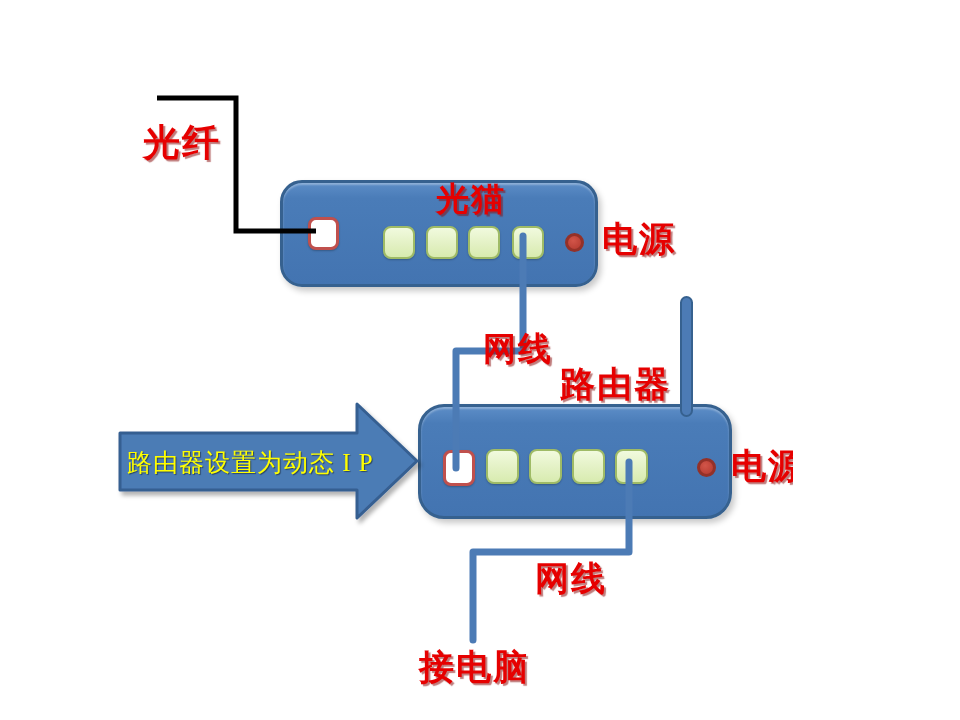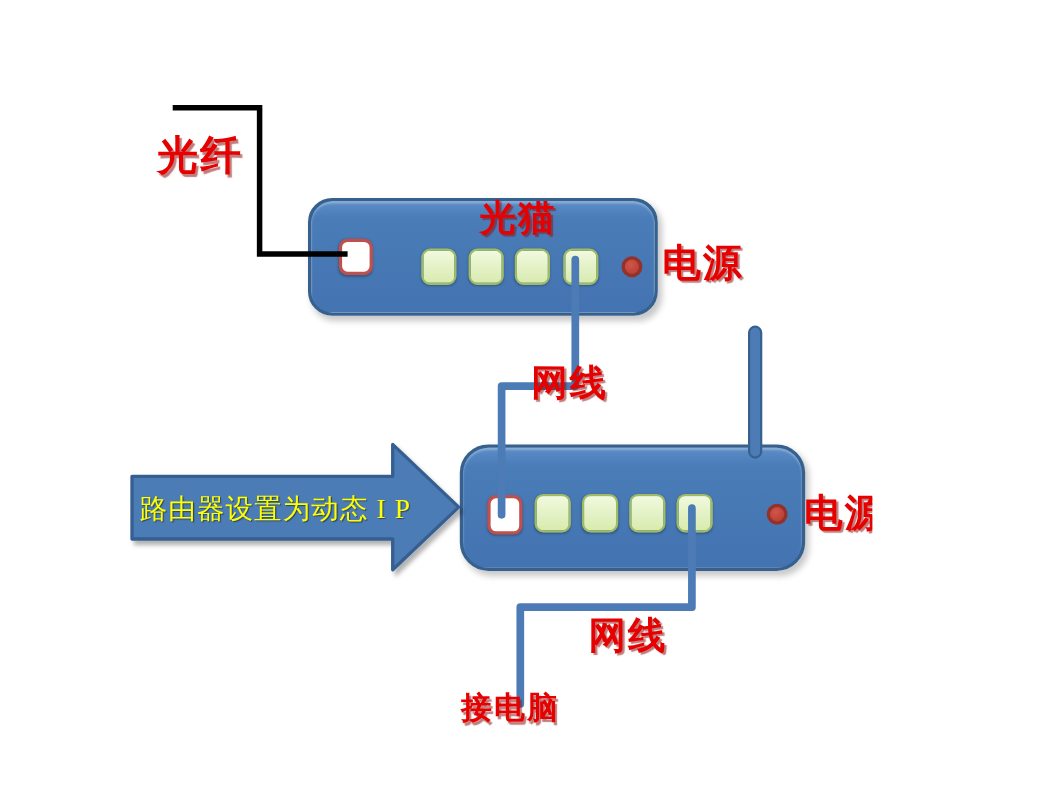--- a/index.html
+++ b/index.html
@@ -85,21 +85,21 @@
     text-shadow: 2px 2px 1px rgba(139,16,16,0.55);
     letter-spacing: 2px;
   }
   .lbl-fiber        { left: 143px; top: 124px; font-size: 37px; }
   .lbl-modem        { left: 436px; top: 139px; font-size: 33px; margin-top: 43px; }
   .lbl-modem-power  { left: 602px; top: 222px; font-size: 35px; }
   .lbl-cable-upper  { left: 483px; top: 332px; font-size: 33px; }
   .lbl-router       { left: 560px; top: 367px; font-size: 35px; }
   .lbl-router-power { left: 731px; top: 449px; font-size: 35px; }
   .lbl-cable-lower  { left: 535px; top: 561px; font-size: 34px; }
-  .lbl-computer     { left: 419px; top: 630px; font-size: 28px; text-align: center; }
+  .lbl-computer     { left: 419px; top: 650px; font-size: 35px; text-align: center; }
 
   .lbl-arrow-note {
     position: absolute;
     z-index: 30;
     left: 127px; top: 446px;
     font-size: 25px;
     font-weight: normal;
     color: #ffff00;
     white-space: nowrap;
     letter-spacing: 1px;
@@ -144,19 +144,20 @@
 
     <path d="M629 462 V552 H473 V640" fill="none" stroke="#4c7bb5" stroke-width="7" stroke-linejoin="round" stroke-linecap="round"></path>
 
     <polygon points="120,433 357,433 357,404 417,461 357,518 357,490 120,490" fill="#4c7bb5" stroke="#365f91" stroke-width="3" stroke-linejoin="round" filter="url(#ds)"></polygon>
   </svg>
 
   <div class="lbl lbl-fiber">光纤</div>
   <div class="lbl lbl-modem">光猫</div>
   <div class="lbl lbl-modem-power">电源</div>
   <div class="lbl lbl-cable-upper">网线</div>
+  <div class="lbl lbl-router">路由器</div>
   <div class="lbl lbl-router-power">电源</div>
   <div class="lbl lbl-cable-lower">网线</div>
   <div class="lbl lbl-computer">接电脑</div>
 
   <div class="lbl-arrow-note">路由器设置为动态 I P</div>
 
 </div>
 
 </body></html>

